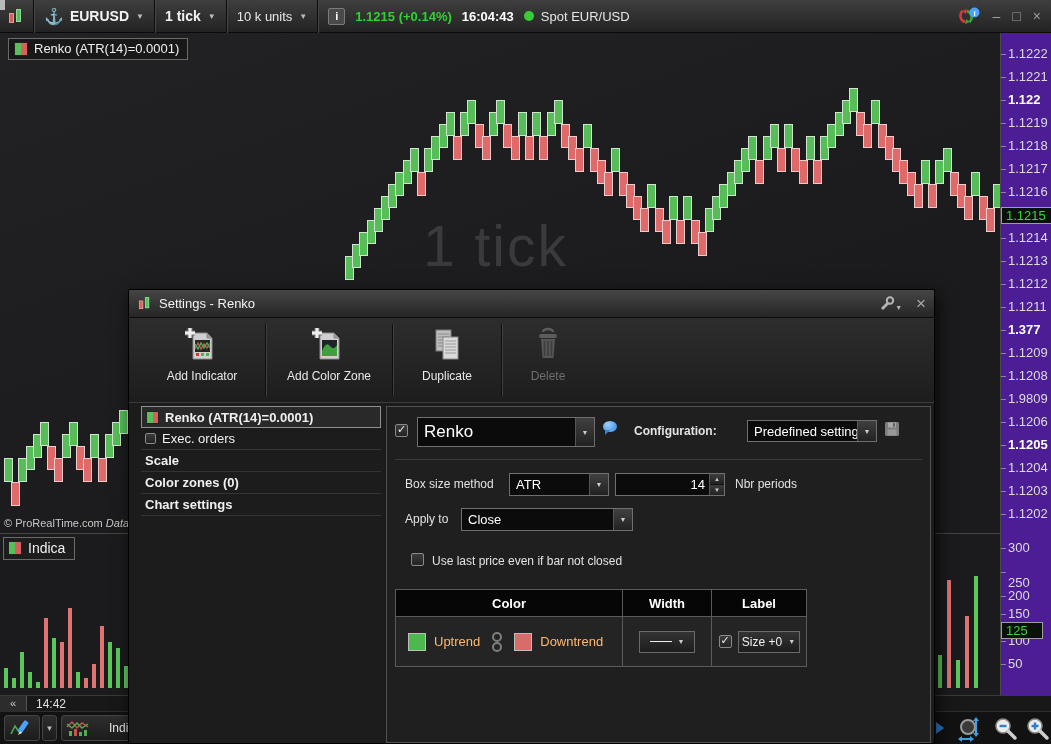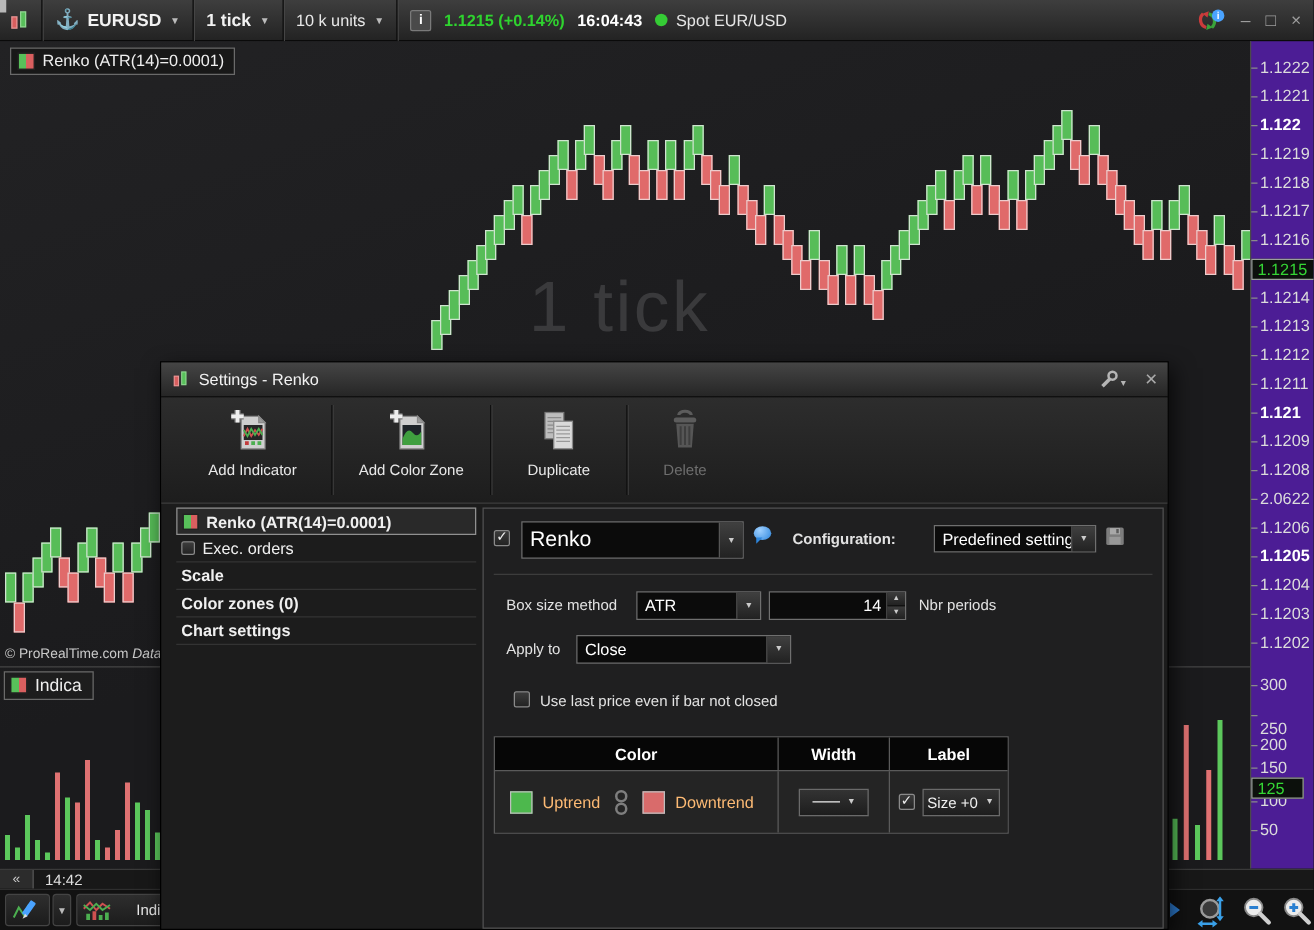--- a/index.html
+++ b/index.html
@@ -356,27 +356,27 @@
       <div class="alabel" style="top: 151px;">1.1216</div>
       <div class="atick" style="top: 205px;"></div>
       <div class="alabel" style="top: 197px;">1.1214</div>
       <div class="atick" style="top: 228px;"></div>
       <div class="alabel" style="top: 220px;">1.1213</div>
       <div class="atick" style="top: 251px;"></div>
       <div class="alabel" style="top: 243px;">1.1212</div>
       <div class="atick" style="top: 274px;"></div>
       <div class="alabel" style="top: 266px;">1.1211</div>
       <div class="atick" style="top: 297px;"></div>
-      <div class="alabel bold" style="top: 289px;">1.121</div>
+      <div class="alabel bold" style="top: 289px;">1.377</div>
       <div class="atick" style="top: 320px;"></div>
       <div class="alabel" style="top: 312px;">1.1209</div>
       <div class="atick" style="top: 343px;"></div>
       <div class="alabel" style="top: 335px;">1.1208</div>
       <div class="atick" style="top: 366px;"></div>
-      <div class="alabel" style="top: 358px;">2.0622</div>
+      <div class="alabel" style="top: 358px;">1.9809</div>
       <div class="atick" style="top: 389px;"></div>
       <div class="alabel" style="top: 381px;">1.1206</div>
       <div class="atick" style="top: 412px;"></div>
       <div class="alabel bold" style="top: 404px;">1.1205</div>
       <div class="atick" style="top: 435px;"></div>
       <div class="alabel" style="top: 427px;">1.1204</div>
       <div class="atick" style="top: 458px;"></div>
       <div class="alabel" style="top: 450px;">1.1203</div>
       <div class="atick" style="top: 481px;"></div>
       <div class="alabel" style="top: 473px;">1.1202</div>

